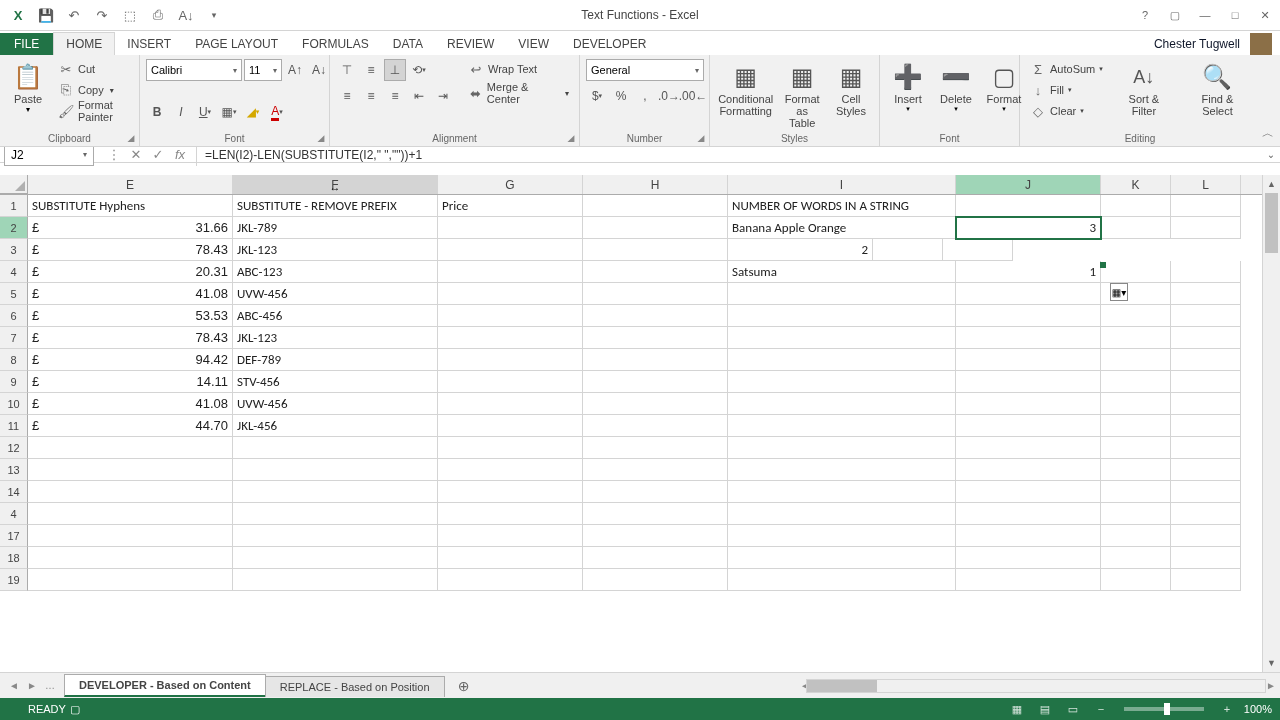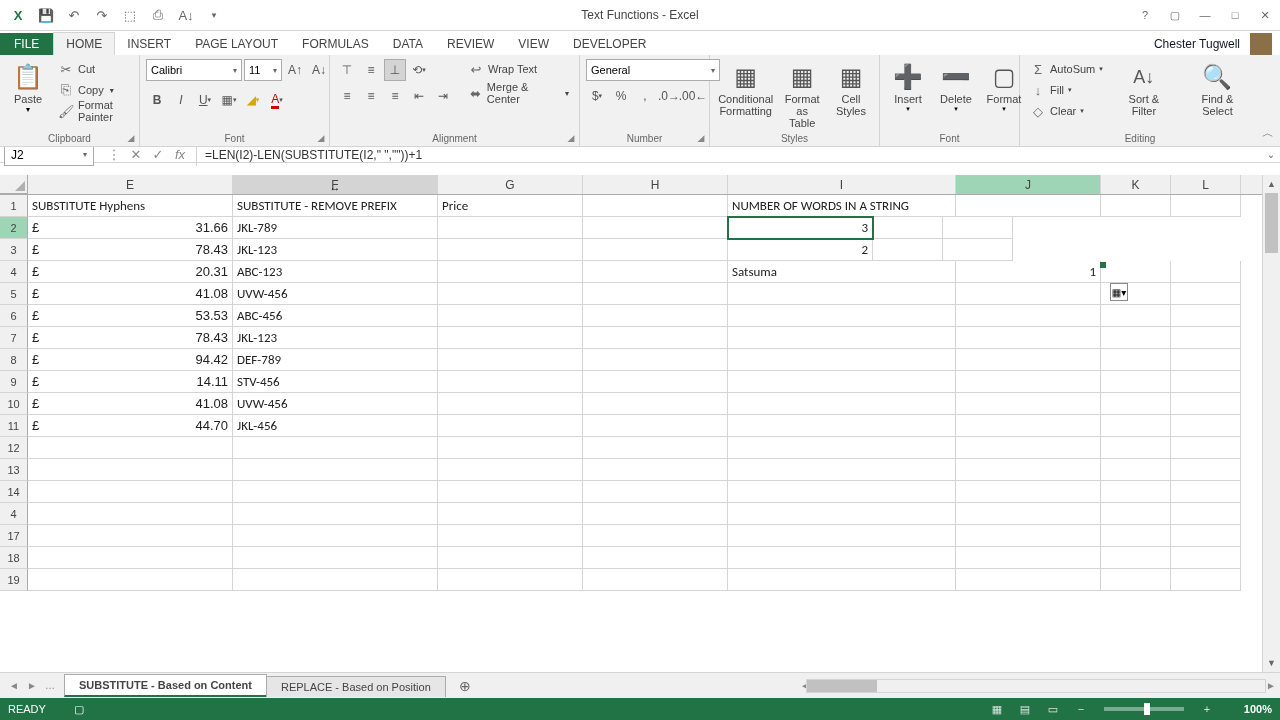--- a/index.html
+++ b/index.html
@@ -79,21 +79,21 @@
 .sheet-tabs { display: flex; align-items: flex-end; }
 .sheet-tab { padding: 4px 14px; font-size: 11px; color: #444; background: #e6e6e6; border: 1px solid #ababab; border-bottom: none; margin-right: -1px; cursor: pointer; }
 .sheet-tab.active { background: #fff; font-weight: bold; border-bottom: 2px solid #217346; }
 .sheet-add { width: 24px; text-align: center; font-size: 14px; color: #666; cursor: pointer; margin-left: 8px; }
 .hscroll { flex: 1; display: flex; align-items: center; justify-content: flex-end; padding: 0 8px; }
 .hscroll-track { width: 460px; height: 14px; background: #f0f0f0; border: 1px solid #d4d4d4; position: relative; }
 .hscroll-thumb { position: absolute; left: 0; top: 0; bottom: 0; width: 70px; background: #c1c1c1; }
 
 
 .status-bar { position: absolute; bottom: 0; left: 0; right: 0; height: 22px; background: #217346; color: #fff; display: flex; align-items: center; font-size: 11px; padding: 0 8px; }
-.status-left { flex: 1; display: flex; gap: 28px; align-items: flex-start; }
+.status-left { flex: 1; display: flex; gap: 4px; align-items: flex-start; margin-left: 20px; }
 .status-right { display: flex; gap: 6px; align-items: center; }
 .view-btn { width: 22px; height: 18px; display: flex; align-items: center; justify-content: center; cursor: pointer; opacity: 0.8; }
 .zoom-slider { width: 80px; height: 4px; background: rgba(255,255,255,0.4); position: relative; margin: 0 6px; }
 .zoom-thumb { position: absolute; left: 40px; top: -4px; width: 6px; height: 12px; background: #fff; }
 
 
 .cE { width: 205px; }
 .cF { width: 205px; }
 .cG { width: 145px; }
 .cH { width: 145px; }
@@ -167,21 +167,21 @@
             <span class="icon">🖌</span>
             <span>Format Painter</span>
           </div>
       </div>
     </div>
     <div class="group-label">Clipboard</div>
     <div class="launcher">◢</div>
   </div>
 
   <div class="ribbon-group" style="width:190px;">
-    <div class="group-content vstack" style="gap:8px;">
+    <div class="group-content vstack" style="gap:20px;">
       <div class="hstack">
         <div class="combo" style="width:96px;">
             <span>Calibri</span>
             <span class="arrow">▾</span>
           </div>
         <div class="combo" style="width:38px;">
             <span>11</span>
             <span class="arrow">▾</span>
           </div>
         <div class="icon-btn">A↑</div>
@@ -238,21 +238,21 @@
             <span style="font-size:8px;margin-left:2px;">▾</span>
           </div>
       </div>
     </div>
     <div class="group-label">Alignment</div>
     <div class="launcher">◢</div>
   </div>
 
   <div class="ribbon-group" style="width:130px;">
     <div class="group-content vstack" style="gap:4px;">
-      <div class="combo" style="width:134px;">
+      <div class="combo" style="width:118px;">
           <span>General</span>
           <span class="arrow">▾</span>
         </div>
       <div class="hstack">
         <div class="icon-btn">$<span style="font-size:7px;">▾</span></div>
         <div class="icon-btn">%</div>
         <div class="icon-btn">,</div>
         <div class="icon-btn">.0→</div>
         <div class="icon-btn">.00←</div>
       </div>
@@ -375,20 +375,21 @@
         </div>
         <div class="row">
           <div class="row-h active-row">2</div>
           <div class="cell cE curr">
             <span>£</span>
             <span>31.66</span>
           </div>
           <div class="cell cF">JKL-789</div>
           <div class="cell cG"></div>
           <div class="cell cH"></div>
+          <div class="cell cI">Banana Apple Orange</div>
           <div class="cell cJ num sel">3</div>
           <div class="cell cK"></div>
           <div class="cell cL"></div>
         </div>
         <div class="row">
           <div class="row-h">3</div>
           <div class="cell cE curr">
             <span>£</span>
             <span>78.43</span>
           </div>
@@ -599,21 +600,21 @@
   </div>
 </div>
 
 <div class="sheet-bar">
   <div class="sheet-nav">
     <div class="sheet-nav-btn">◄</div>
     <div class="sheet-nav-btn">►</div>
     <div class="sheet-nav-btn">…</div>
   </div>
   <div class="sheet-tabs">
-    <div class="sheet-tab active">SUBSTITUTE - Based on Content</div>
+    <div class="sheet-tab active">DEVELOPER - Based on Content</div>
     <div class="sheet-tab">REPLACE - Based on Position</div>
   </div>
   <div class="sheet-add">⊕</div>
   <div class="hscroll">
     <div style="width:6px;color:#888;font-size:10px;">◄</div>
     <div class="hscroll-track">
         <div class="hscroll-thumb"></div>
       </div>
     <div style="width:6px;color:#888;font-size:10px;">►</div>
   </div>
@@ -626,15 +627,15 @@
   </div>
   <div class="status-right">
     <div class="view-btn">▦</div>
     <div class="view-btn">▤</div>
     <div class="view-btn">▭</div>
     <div class="view-btn">−</div>
     <div class="zoom-slider">
         <div class="zoom-thumb"></div>
       </div>
     <div class="view-btn">+</div>
-    <span style="margin-left:20px;font-weight:bold;">100%</span>
+    <span style="margin-left:0;">100%</span>
   </div>
 </div>
 
 </body></html>

